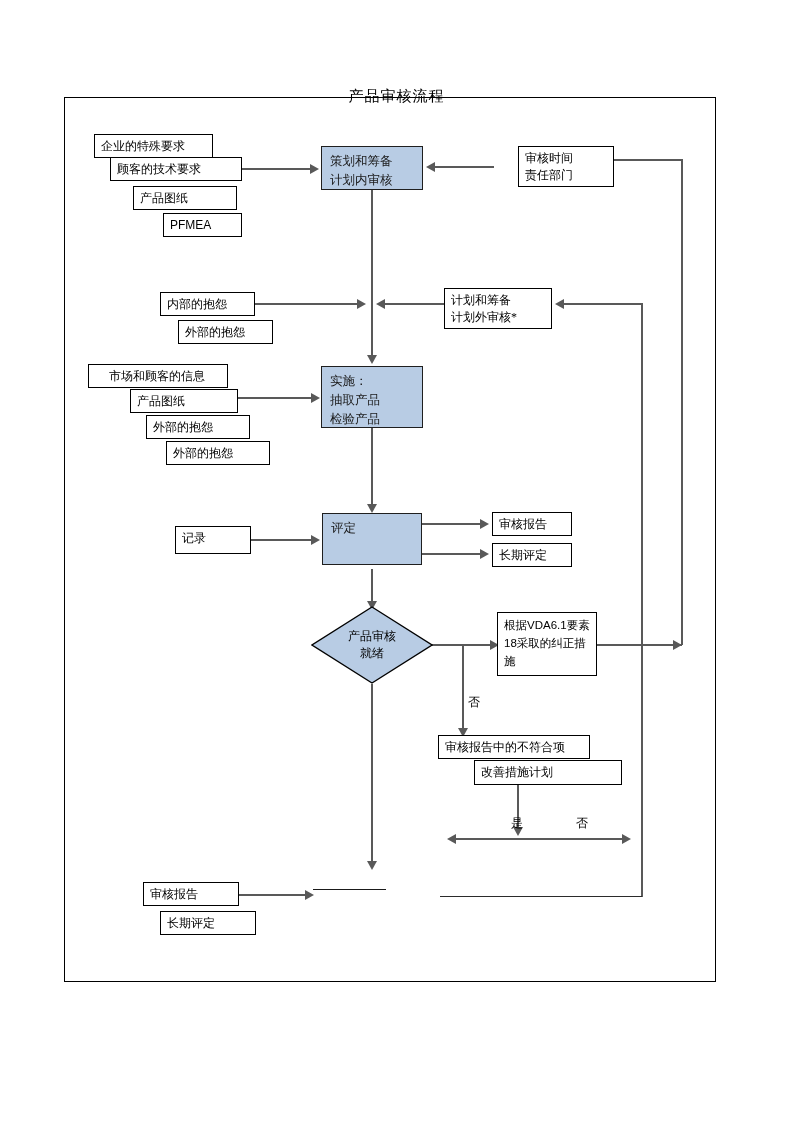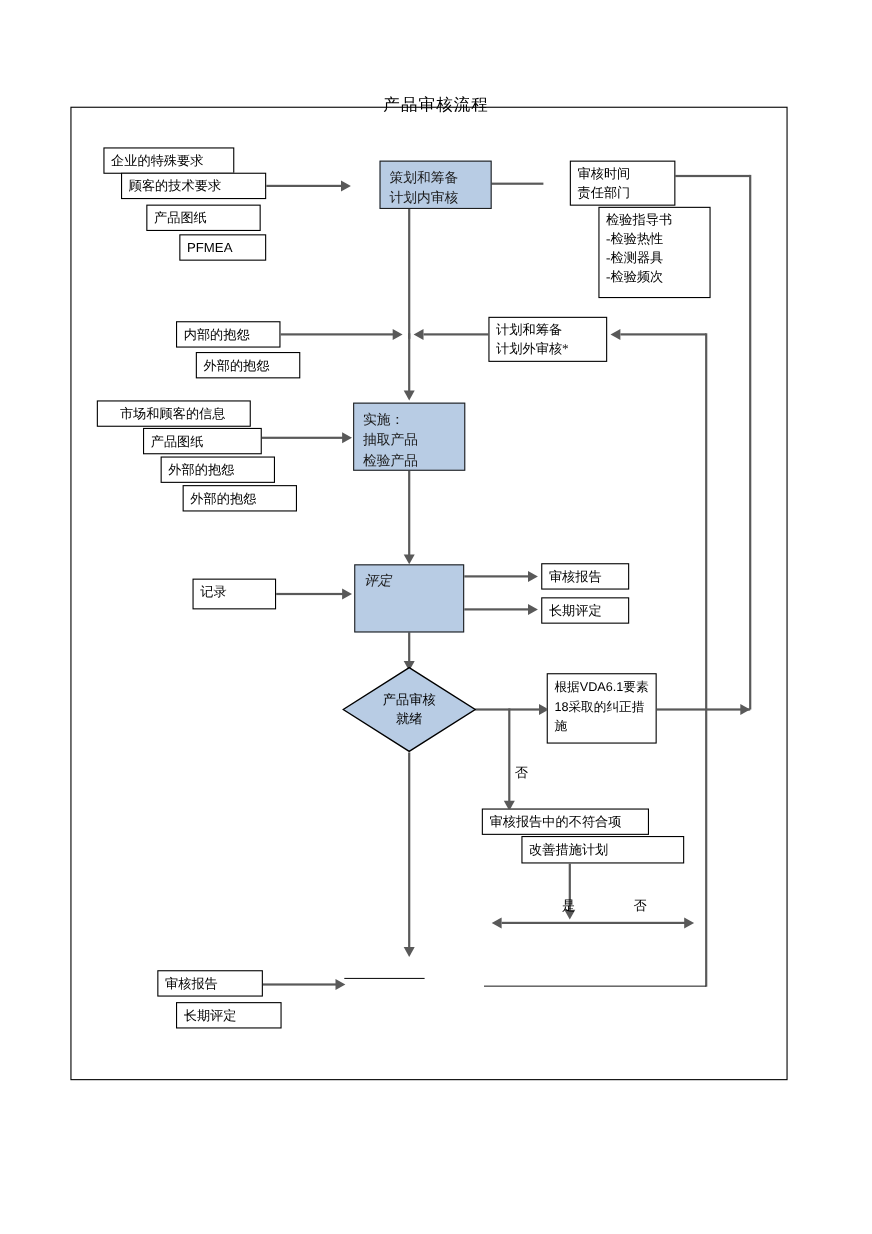--- a/index.html
+++ b/index.html
@@ -143,36 +143,32 @@
   <div class="frame"></div>
 
   <div class="node" style="left:94px; top:134px; width:119px; height:24px;">企业的特殊要求</div>
   <div class="node" style="left:110px; top:157px; width:132px; height:24px;">顾客的技术要求</div>
   <div class="node" style="left:133px; top:186px; width:104px; height:24px;">产品图纸</div>
   <div class="node latin" style="left:163px; top:213px; width:79px; height:24px;">PFMEA</div>
 
   <div class="ln lnh" style="left:242px; top:168px; width:70px;"></div>
   <div class="arrow ar-r" style="left:310px; top:164px;"></div>
 
-  <div class="node proc" style="left:321px; top:146px; width:102px; height:44px;margin-left:24px;">策划和筹备
+  <div class="node proc" style="left:321px; top:146px; width:102px; height:44px;">策划和筹备
 计划内审核</div>
 
   <div class="node" style="left:494px; top:146px; width:96px; height:41px;margin-left:24px;">审核时间
 责任部门</div>
 
   <div class="ln lnh" style="left:435px; top:166px; width:59px;"></div>
   <div class="arrow ar-l" style="left:426px; top:162px;"></div>
 
   <div class="ln lnh" style="left:602px; top:159px; width:80px;"></div>
   <div class="arrow ar-l" style="left:593px; top:155px;"></div>
 
-  <div class="node" style="left:544px; top:188px; width:102px; height:83px;">检验指导书
--检验热性
--检测器具
--检验频次</div>
 
   <div class="ln lnv" style="left:371px; top:190px; height:118px;"></div>
 
   <div class="node" style="left:160px; top:292px; width:95px; height:24px;">内部的抱怨</div>
   <div class="node" style="left:178px; top:320px; width:95px; height:24px;">外部的抱怨</div>
 
   <div class="ln lnh" style="left:255px; top:303px; width:104px;"></div>
   <div class="arrow ar-r" style="left:357px; top:299px;"></div>
 
   <div class="node" style="left:444px; top:288px; width:108px; height:41px;">计划和筹备
@@ -199,21 +195,21 @@
 抽取产品
 检验产品</div>
 
   <div class="ln lnv" style="left:371px; top:428px; height:79px;"></div>
   <div class="arrow ar-d" style="left:367px; top:504px;"></div>
 
   <div class="node" style="left:175px; top:526px; width:76px; height:28px;">记录</div>
   <div class="ln lnh" style="left:251px; top:539px; width:62px;"></div>
   <div class="arrow ar-r" style="left:311px; top:535px;"></div>
 
-  <div class="node proc" style="left:322px; top:513px; width:100px; height:62px;font-style:italic;">评定</div>
+  <div class="node proc" style="left:322px; top:513px; width:100px; height:52px;">评定</div>
 
   <div class="ln lnh" style="left:422px; top:523px; width:60px;"></div>
   <div class="arrow ar-r" style="left:480px; top:519px;"></div>
   <div class="node" style="left:492px; top:512px; width:80px; height:24px;">审核报告</div>
 
   <div class="ln lnh" style="left:422px; top:553px; width:60px;"></div>
   <div class="arrow ar-r" style="left:480px; top:549px;"></div>
   <div class="node" style="left:492px; top:543px; width:80px; height:24px;">长期评定</div>
 
   <div class="ln lnv" style="left:371px; top:569px; height:38px;"></div>

